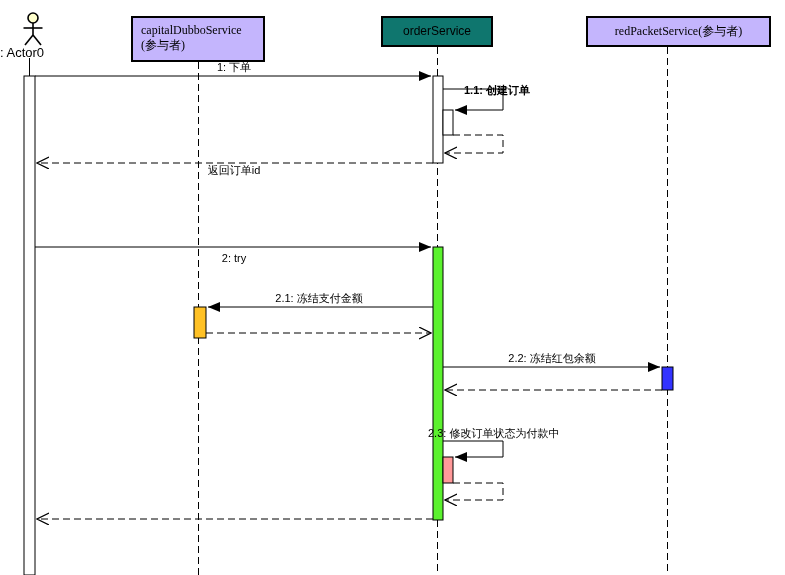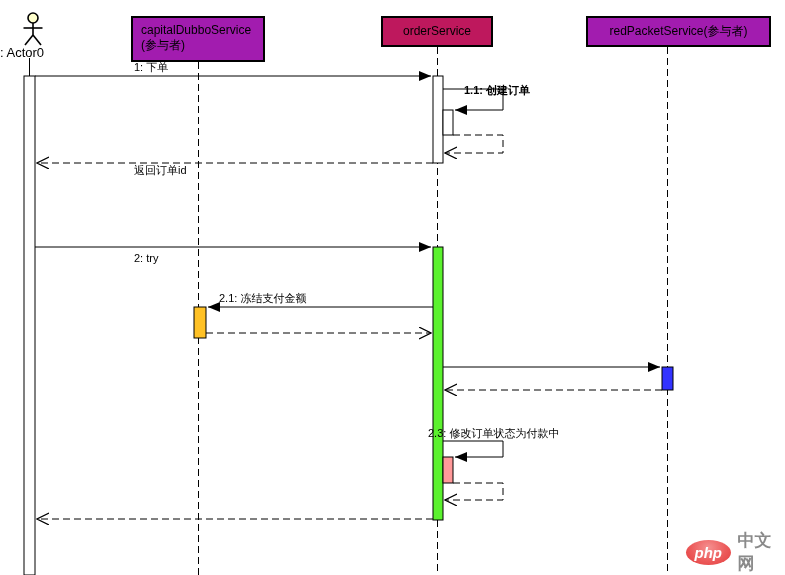--- a/index.html
+++ b/index.html
@@ -7,26 +7,26 @@
     position:relative;width:785px;height:575px;background:#ffffff;overflow:hidden;
     font-family:"Liberation Sans","DejaVu Sans",sans-serif;color:#000;
   }
   #wires{position:absolute;left:0;top:0;width:785px;height:575px;}
   .pbox{
     position:absolute;border:2px solid #000;box-sizing:border-box;
     font-size:12px;line-height:15px;
   }
   .pbox.center{display:flex;align-items:center;justify-content:center;text-align:center;}
   .pbox.left{padding:5px 8px;}
-  .box-blue{background:#a21caf;}
-  .box-yellow{background:#be185d;}
+  .box-blue{background:#c4b5fd;font-family:Liberation Serif, serif;}
+  .box-yellow{background:#0f766e;}
   .msglabel{
     position:absolute;font-size:11px;line-height:13px;white-space:nowrap;color:#000;
   }
-  .msglabel.centered{}
+  .msglabel.centered{text-align:center;}
   .actorlabel{position:absolute;font-size:13px;text-align:left;white-space:nowrap;}
   #actor-figure{position:absolute;left:19px;top:11px;}
   #watermark{position:absolute;left:686px;top:529px;display:flex;align-items:center;}
   #wm-logo{
     width:48px;height:25px;border-radius:50%;
     background:radial-gradient(ellipse at 50% 30%, #f59090 0%, #ec5a5a 55%, #e23c3c 100%);
     color:#fff;font-size:15px;font-weight:bold;font-style:italic;
     display:flex;align-items:center;justify-content:center;letter-spacing:0px;
   }
   #wm-text{margin-left:7px;font-size:17px;font-weight:bold;color:#8a8a8a;}
@@ -97,20 +97,17 @@
   </div>
   <div class="pbox box-blue center" style="left:586px;top:16px;width:185px;height:31px;">
     <span>redPacketService(参与者)</span>
   </div>
 
   <div class="msglabel centered" style="left:134px;top:61px;width:200px;">1: 下单</div>
   <div class="msglabel" style="left:464px;top:84px;font-weight:bold;">1.1: 创建订单</div>
   <div class="msglabel centered" style="left:134px;top:148px;width:200px;margin-top:16px;">返回订单id</div>
   <div class="msglabel centered" style="left:134px;top:232px;width:200px;margin-top:20px;">2: try</div>
   <div class="msglabel centered" style="left:219px;top:292px;width:200px;">2.1: 冻结支付金额</div>
+  <div class="msglabel centered" style="left:452px;top:352px;width:200px;">2.2: 冻结红包余额</div>
   <div class="msglabel" style="left:428px;top:427px;">2.3: 修改订单状态为付款中</div>
 
-  <div id="watermark">
-    <div id="wm-logo">php</div>
-    <div id="wm-text">中文网</div>
-  </div>
 
 </div>
 
 </body></html>

